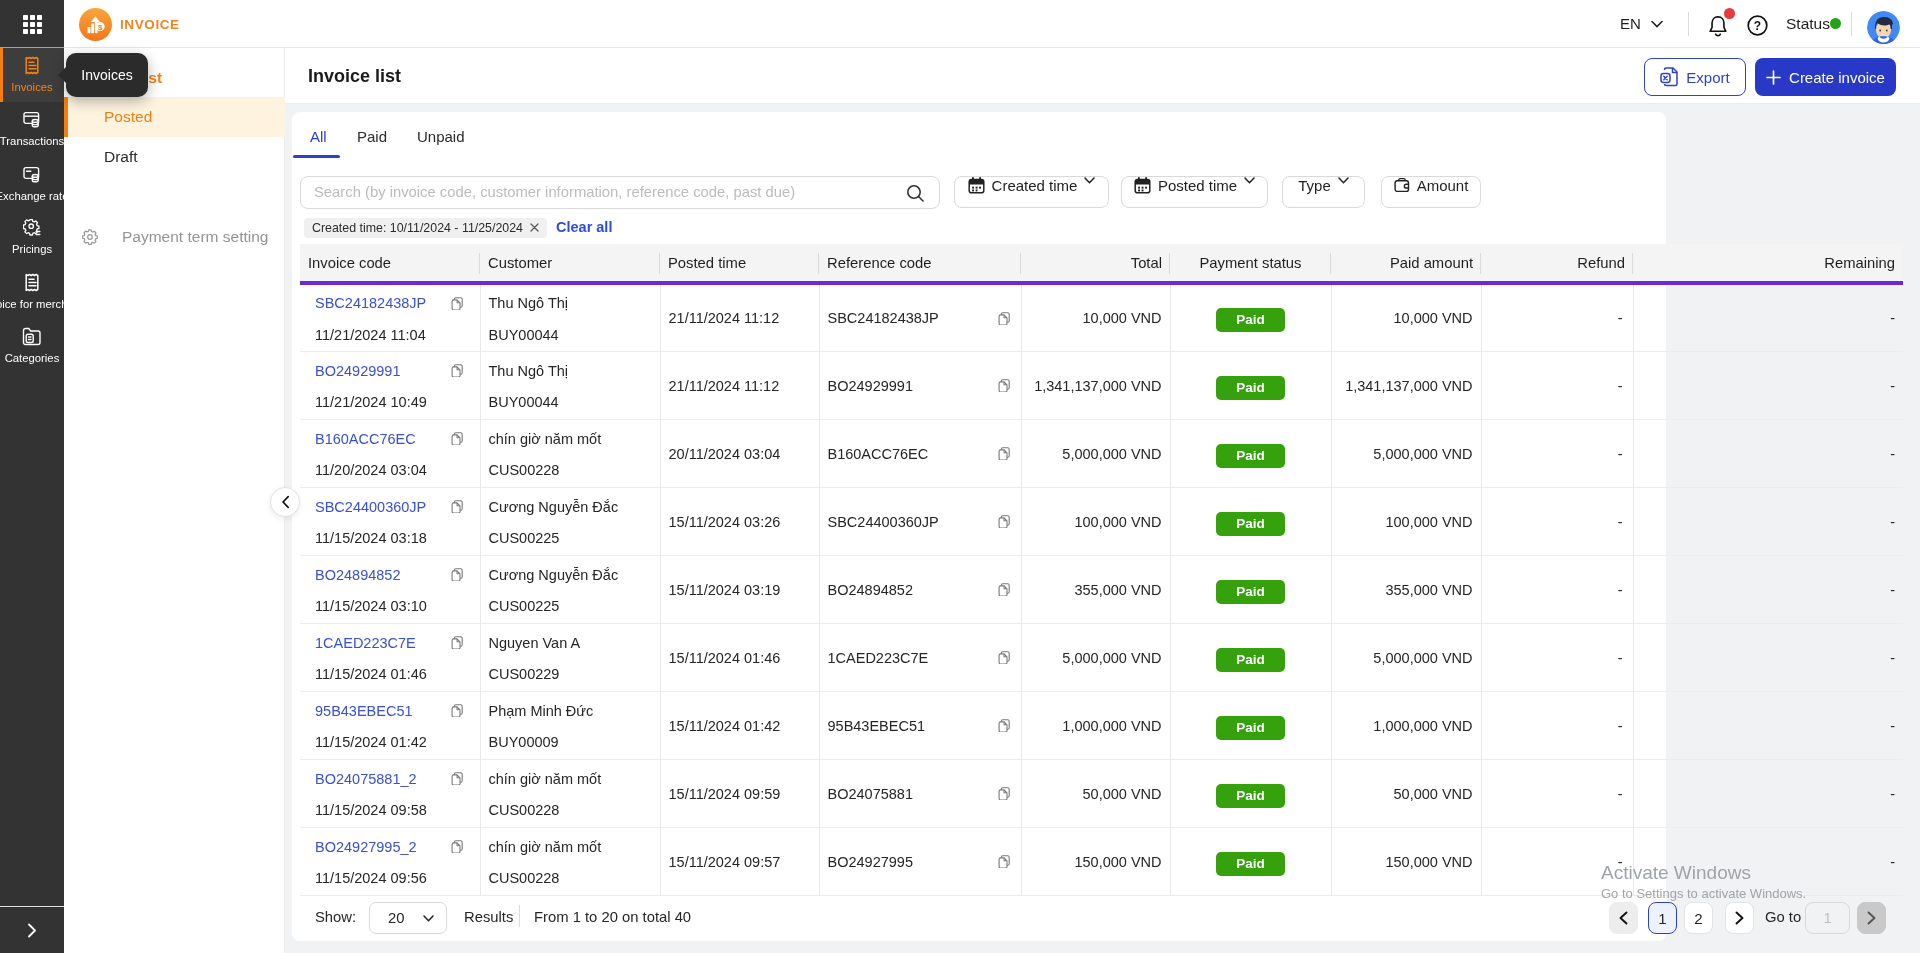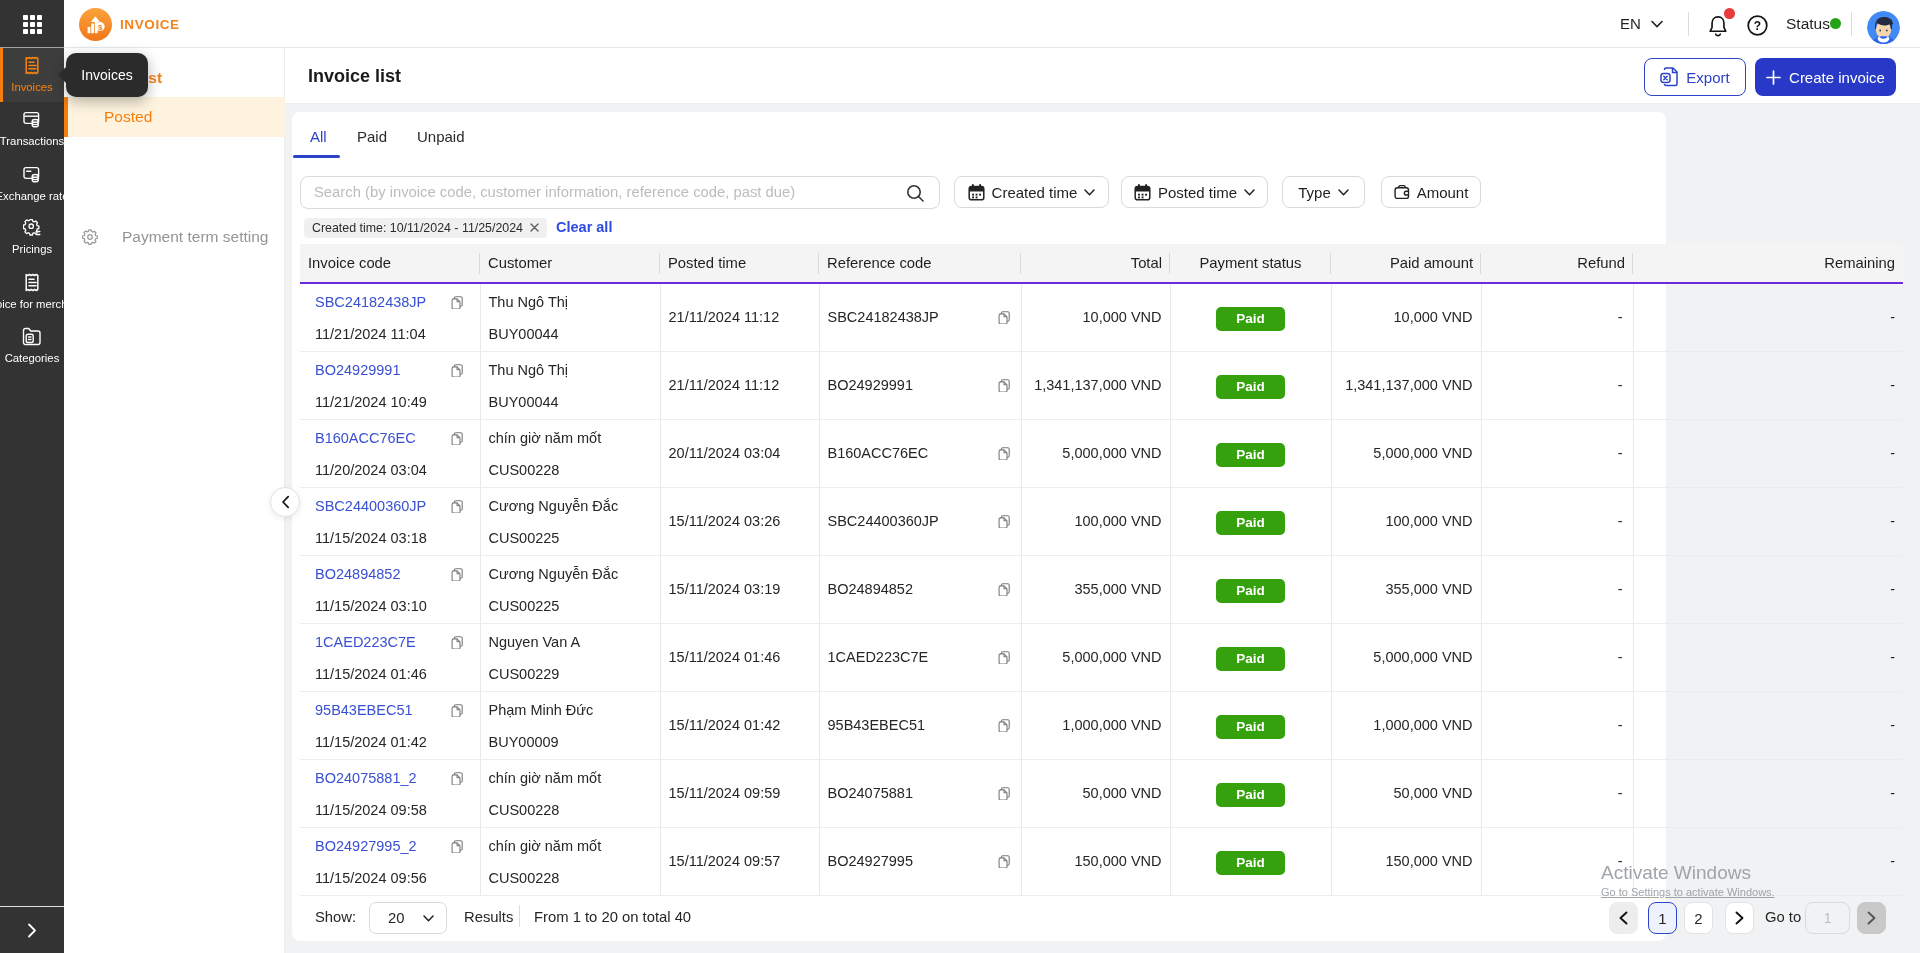--- a/index.html
+++ b/index.html
@@ -56,33 +56,33 @@
 #card{position:absolute;left:7px;top:64px;width:1374px;height:829px;background:#fff;border-radius:8px;}
 .tab{position:absolute;top:16px;font-size:15px;color:#2b2b2b;}
 #tab-all{left:18px;color:#2c42c8;}
 #tab-paid{left:65px;}
 #tab-unpaid{left:125px;}
 #inkbar{position:absolute;left:1px;top:43px;width:47px;height:3px;background:#2c42c8;border-radius:2px;}
 
 #searchbox{position:absolute;left:8px;top:64px;width:640px;height:33px;border:1px solid #d9d9d9;border-radius:8px;}
 #searchbox .ph{position:absolute;left:13px;top:7px;font-size:14.8px;color:#bcbcbc;}
 #searchbox svg{position:absolute;right:14px;top:7px;}
-.fbtn{position:absolute;top:64px;height:32px;border:1px solid #d9d9d9;border-radius:8px;background:#fff;display:flex;align-items:center;font-size:15px;color:#1f1f1f;gap:7px;justify-content:center;}
+.fbtn{position:absolute;top:64px;height:32px;border:1px solid #d9d9d9;border-radius:8px;background:#fff;display:flex;font-size:15px;color:#1f1f1f;gap:7px;justify-content:center;}
 #fb1{left:662px;width:155px;}
 #fb2{left:829px;width:147px;}
 #fb3{left:990px;width:83px;}
 #fb4{left:1089px;width:100px;}
 
 #chip{position:absolute;left:12px;top:106px;height:20px;background:#f0f0f0;border-radius:4px;font-size:12.4px;color:#2b2b2b;line-height:20px;padding:0 8px;}
 #clearall{position:absolute;left:264px;top:107px;font-size:14.5px;color:#2d4be1;font-weight:bold;}
 
 
 table{border-collapse:collapse;table-layout:fixed;position:absolute;left:8px;top:132px;width:1603px;font-size:14.5px;}
 col.c1{width:180px}col.c2{width:180px}col.c3{width:159px}col.c4{width:202px}col.c5{width:149px}col.c6{width:161px}col.c7{width:150px}col.c8{width:152px}col.c9{width:270px}
-thead th{height:39px;background:#f4f4f4;font-weight:400;font-size:14.8px;color:#1f1f1f;padding:0 8px;position:relative;border-bottom:2px solid #6d28d9;margin-left:16px;}
+thead th{height:39px;background:#f4f4f4;font-weight:400;font-size:14.8px;color:#1f1f1f;padding:0 8px;position:relative;border-bottom:4px solid #6d28d9;margin-left:16px;}
 thead th.l{text-align:left;}thead th.r{text-align:right;}thead th.c{text-align:center;}
 thead th:not(:last-child):after{content:"";position:absolute;right:0;top:9px;width:1px;height:21px;background:#d9d9d9;}
 tbody td{height:68px;border-bottom:1px solid #ececec;padding:0 8px;position:relative;}
 tbody td:not(:last-child){border-right:1px solid #e9e9e9;}
 td.r{text-align:right;}
 .lnk{color:#3950d2;}
 .two{line-height:31.5px;padding-top:3px;}
 .cpy{position:absolute;right:11px;}
 .cpy1{top:12px;right:17px;}
 .badge{display:inline-block;position:relative;top:2px;width:69px;height:24px;line-height:24px;border-radius:5px;background:#35a10d;color:#fff;font-size:13.5px;font-weight:700;text-align:center;}
@@ -232,20 +232,21 @@
   </div>
   <div class="botline"></div>
   <svg class="abs" style="left:27px;top:923px" width="10" height="15" viewBox="0 0 10 15" fill="none" stroke="#fff" stroke-width="1.8" stroke-linecap="round" stroke-linejoin="round">
         <path d="M2 1.5 L8 7.5 L2 13.5"></path>
       </svg>
 </div>
 
 <div id="subnav">
   <div class="title">Invoice list</div>
   <div class="subitem active" style="top:49px;">Posted</div>
+  <div class="subitem" style="top:89px;">Draft</div>
   <div class="subitem gray" style="top:169px;">
     <svg class="gear" width="18" height="18" viewBox="0 0 19 19" fill="none" stroke="#999" stroke-width="1.3">
           <circle cx="9.5" cy="9.5" r="2.4"></circle>
           <path d="M8.3 2 h2.4 l.4 1.7 1.5.6 1.5-.9 1.7 1.7 -.9 1.5 .6 1.5 1.7.4 v2.4 l-1.7.4 -.6 1.5 .9 1.5 -1.7 1.7 -1.5-.9 -1.5.6 -.4 1.7 H8.3 l-.4-1.7 -1.5-.6 -1.5.9 -1.7-1.7 .9-1.5 -.6-1.5 -1.7-.4 V8.3 l1.7-.4 .6-1.5 -.9-1.5 1.7-1.7 1.5.9 1.5-.6 z" stroke-linejoin="round"></path>
         </svg>
     Payment term setting</div>
 </div>
 
 <div id="tooltip">Invoices</div>
 
@@ -607,21 +608,21 @@
       <div id="pg-input">1</div>
       <div class="pgbtn" id="pg-last">
             <svg width="9" height="14" viewBox="0 0 9 14" fill="none" stroke="#555" stroke-width="1.9" stroke-linecap="round" stroke-linejoin="round">
               <path d="M1.5 1.5 L7.5 7 L1.5 12.5"></path>
             </svg>
           </div>
     </div>
   </div>
 
   <div class="abs" style="left:1316px;top:814px;font-size:19px;color:#9fa4a9;">Activate Windows</div>
-  <div class="abs" style="left:1316px;top:838px;font-size:11px;color:#9fa4a9;text-decoration:underline;">Go to Settings to activate Windows.</div>
+  <div class="abs" style="left:1316px;top:838px;font-size:13px;color:#9fa4a9;">Go to Settings to activate Windows.</div>
 </div>
 
 <div id="collapse">
       <svg width="9" height="14" viewBox="0 0 9 14" fill="none" stroke="#111" stroke-width="1.7" stroke-linecap="round" stroke-linejoin="round">
         <path d="M7.2 1.6 L2 7 L7.2 12.4"></path>
       </svg>
     </div>
 
 </div>
 

